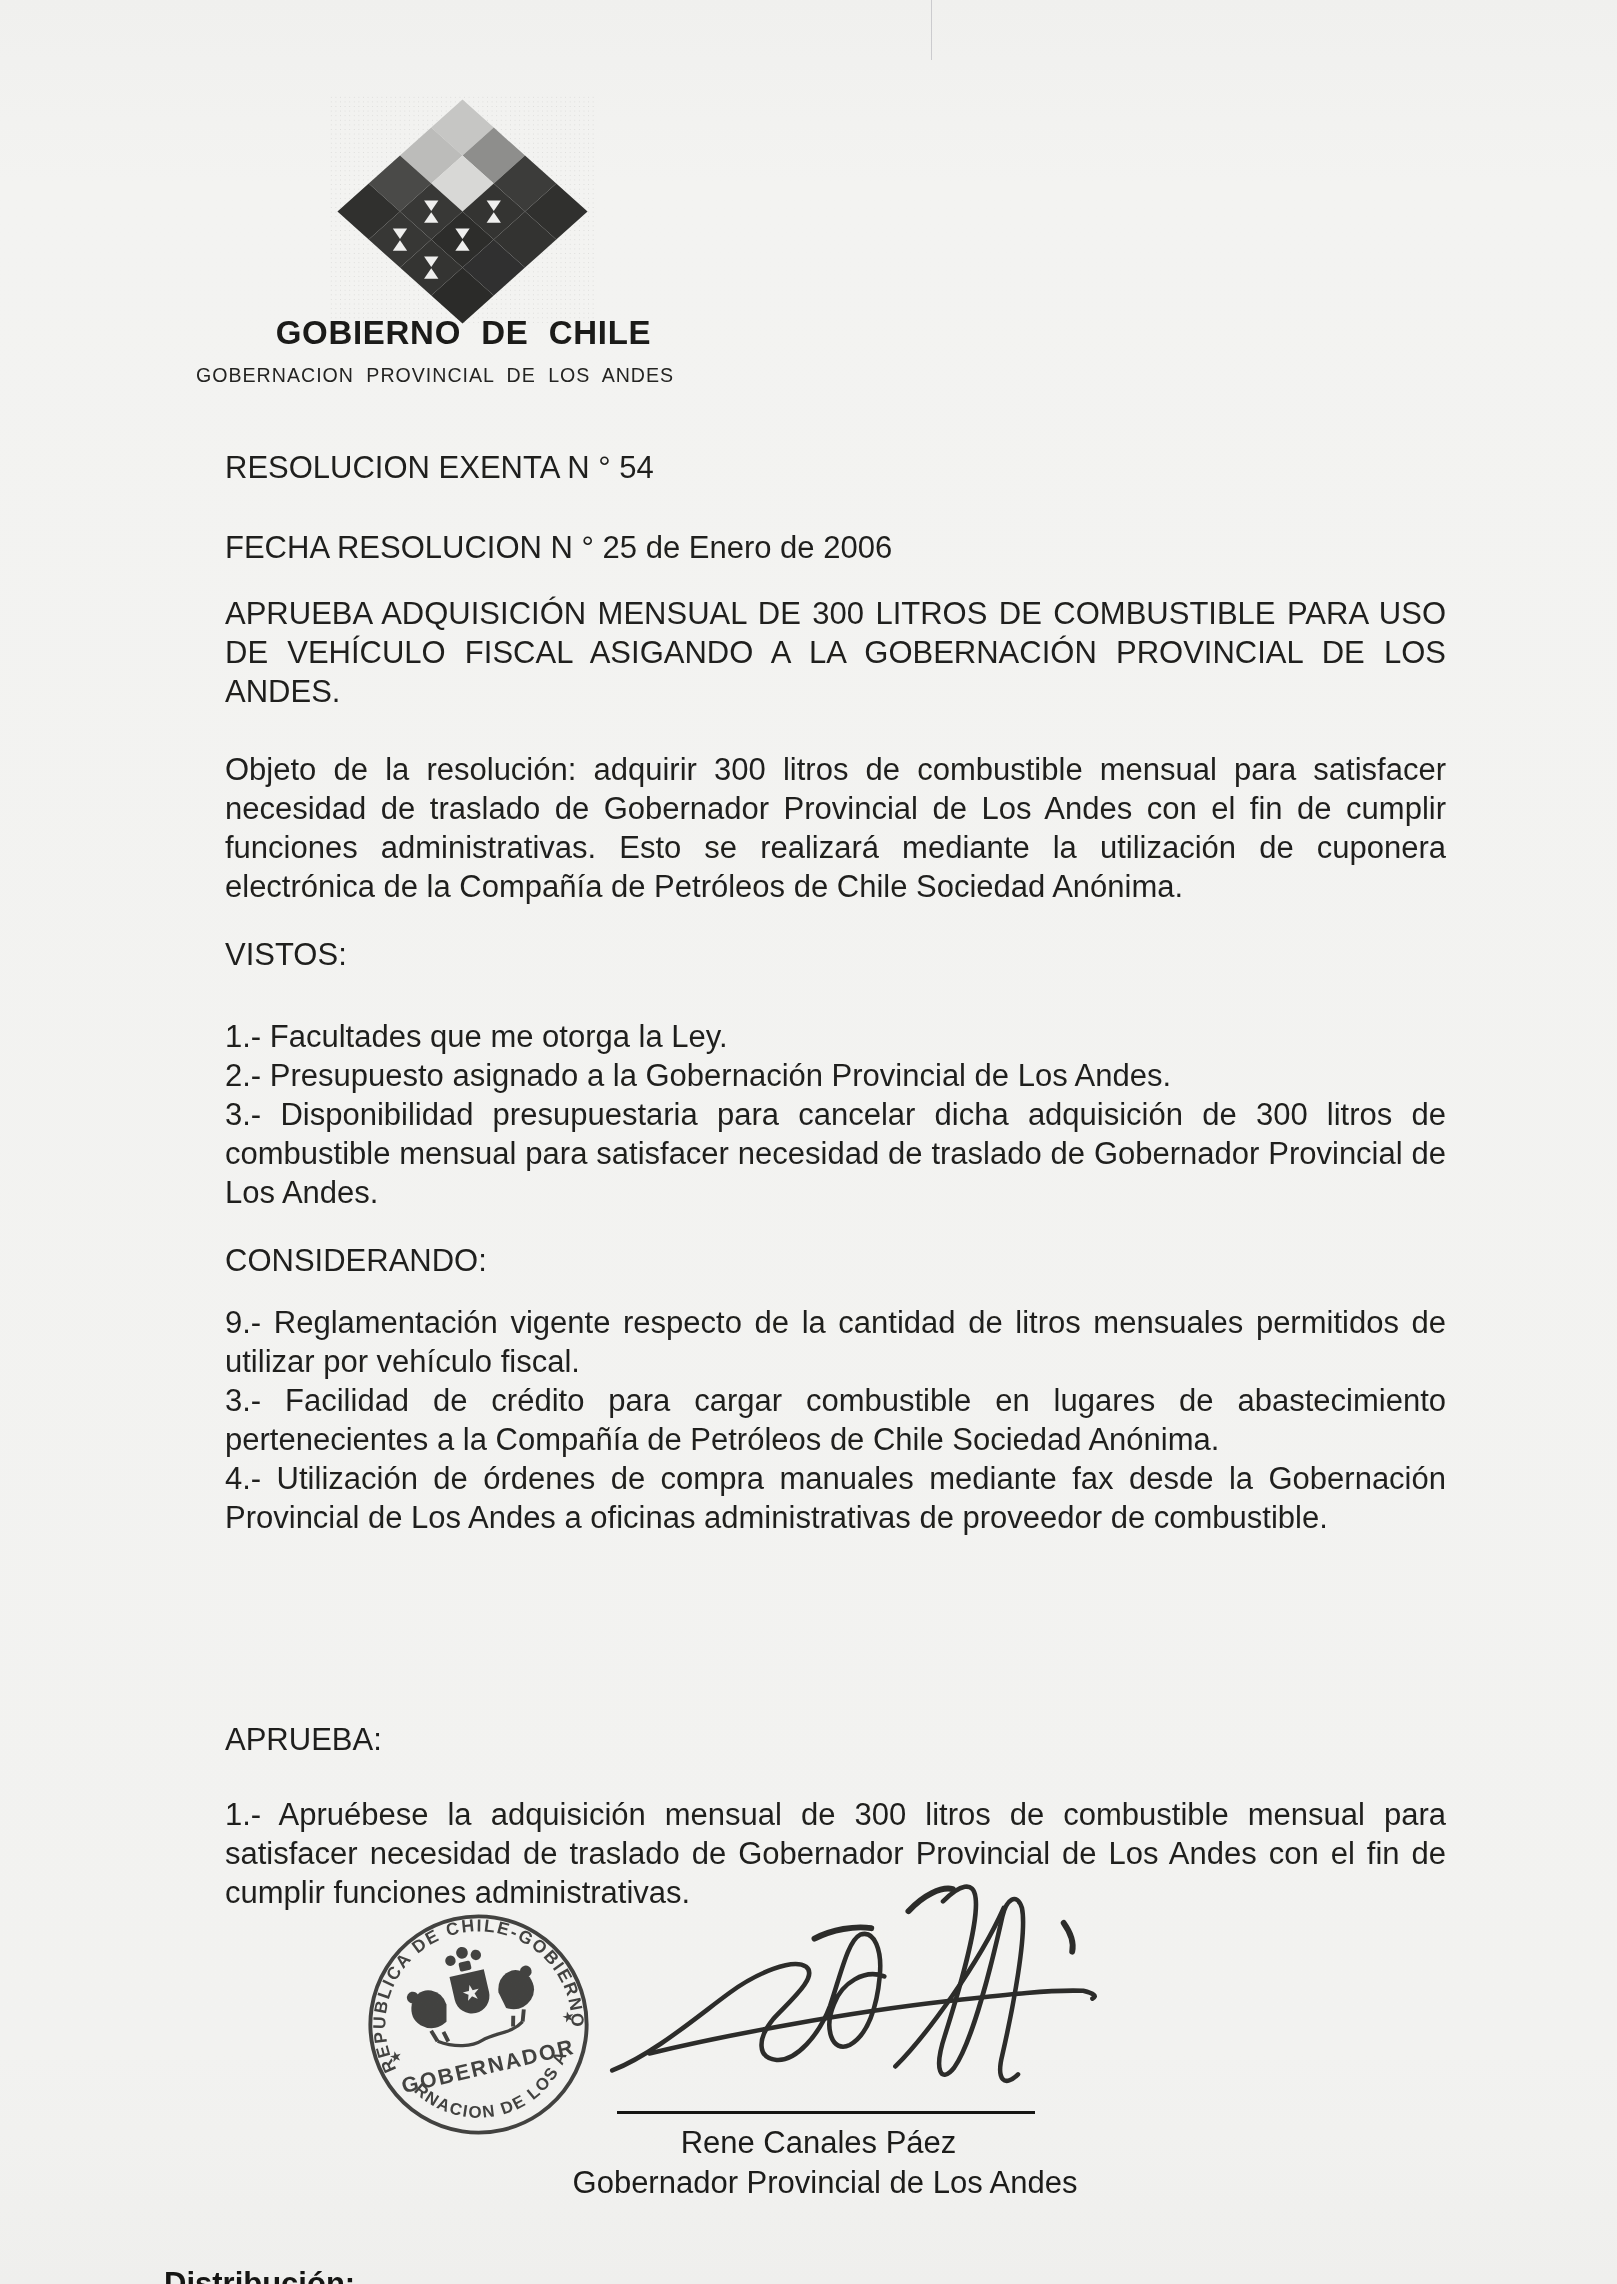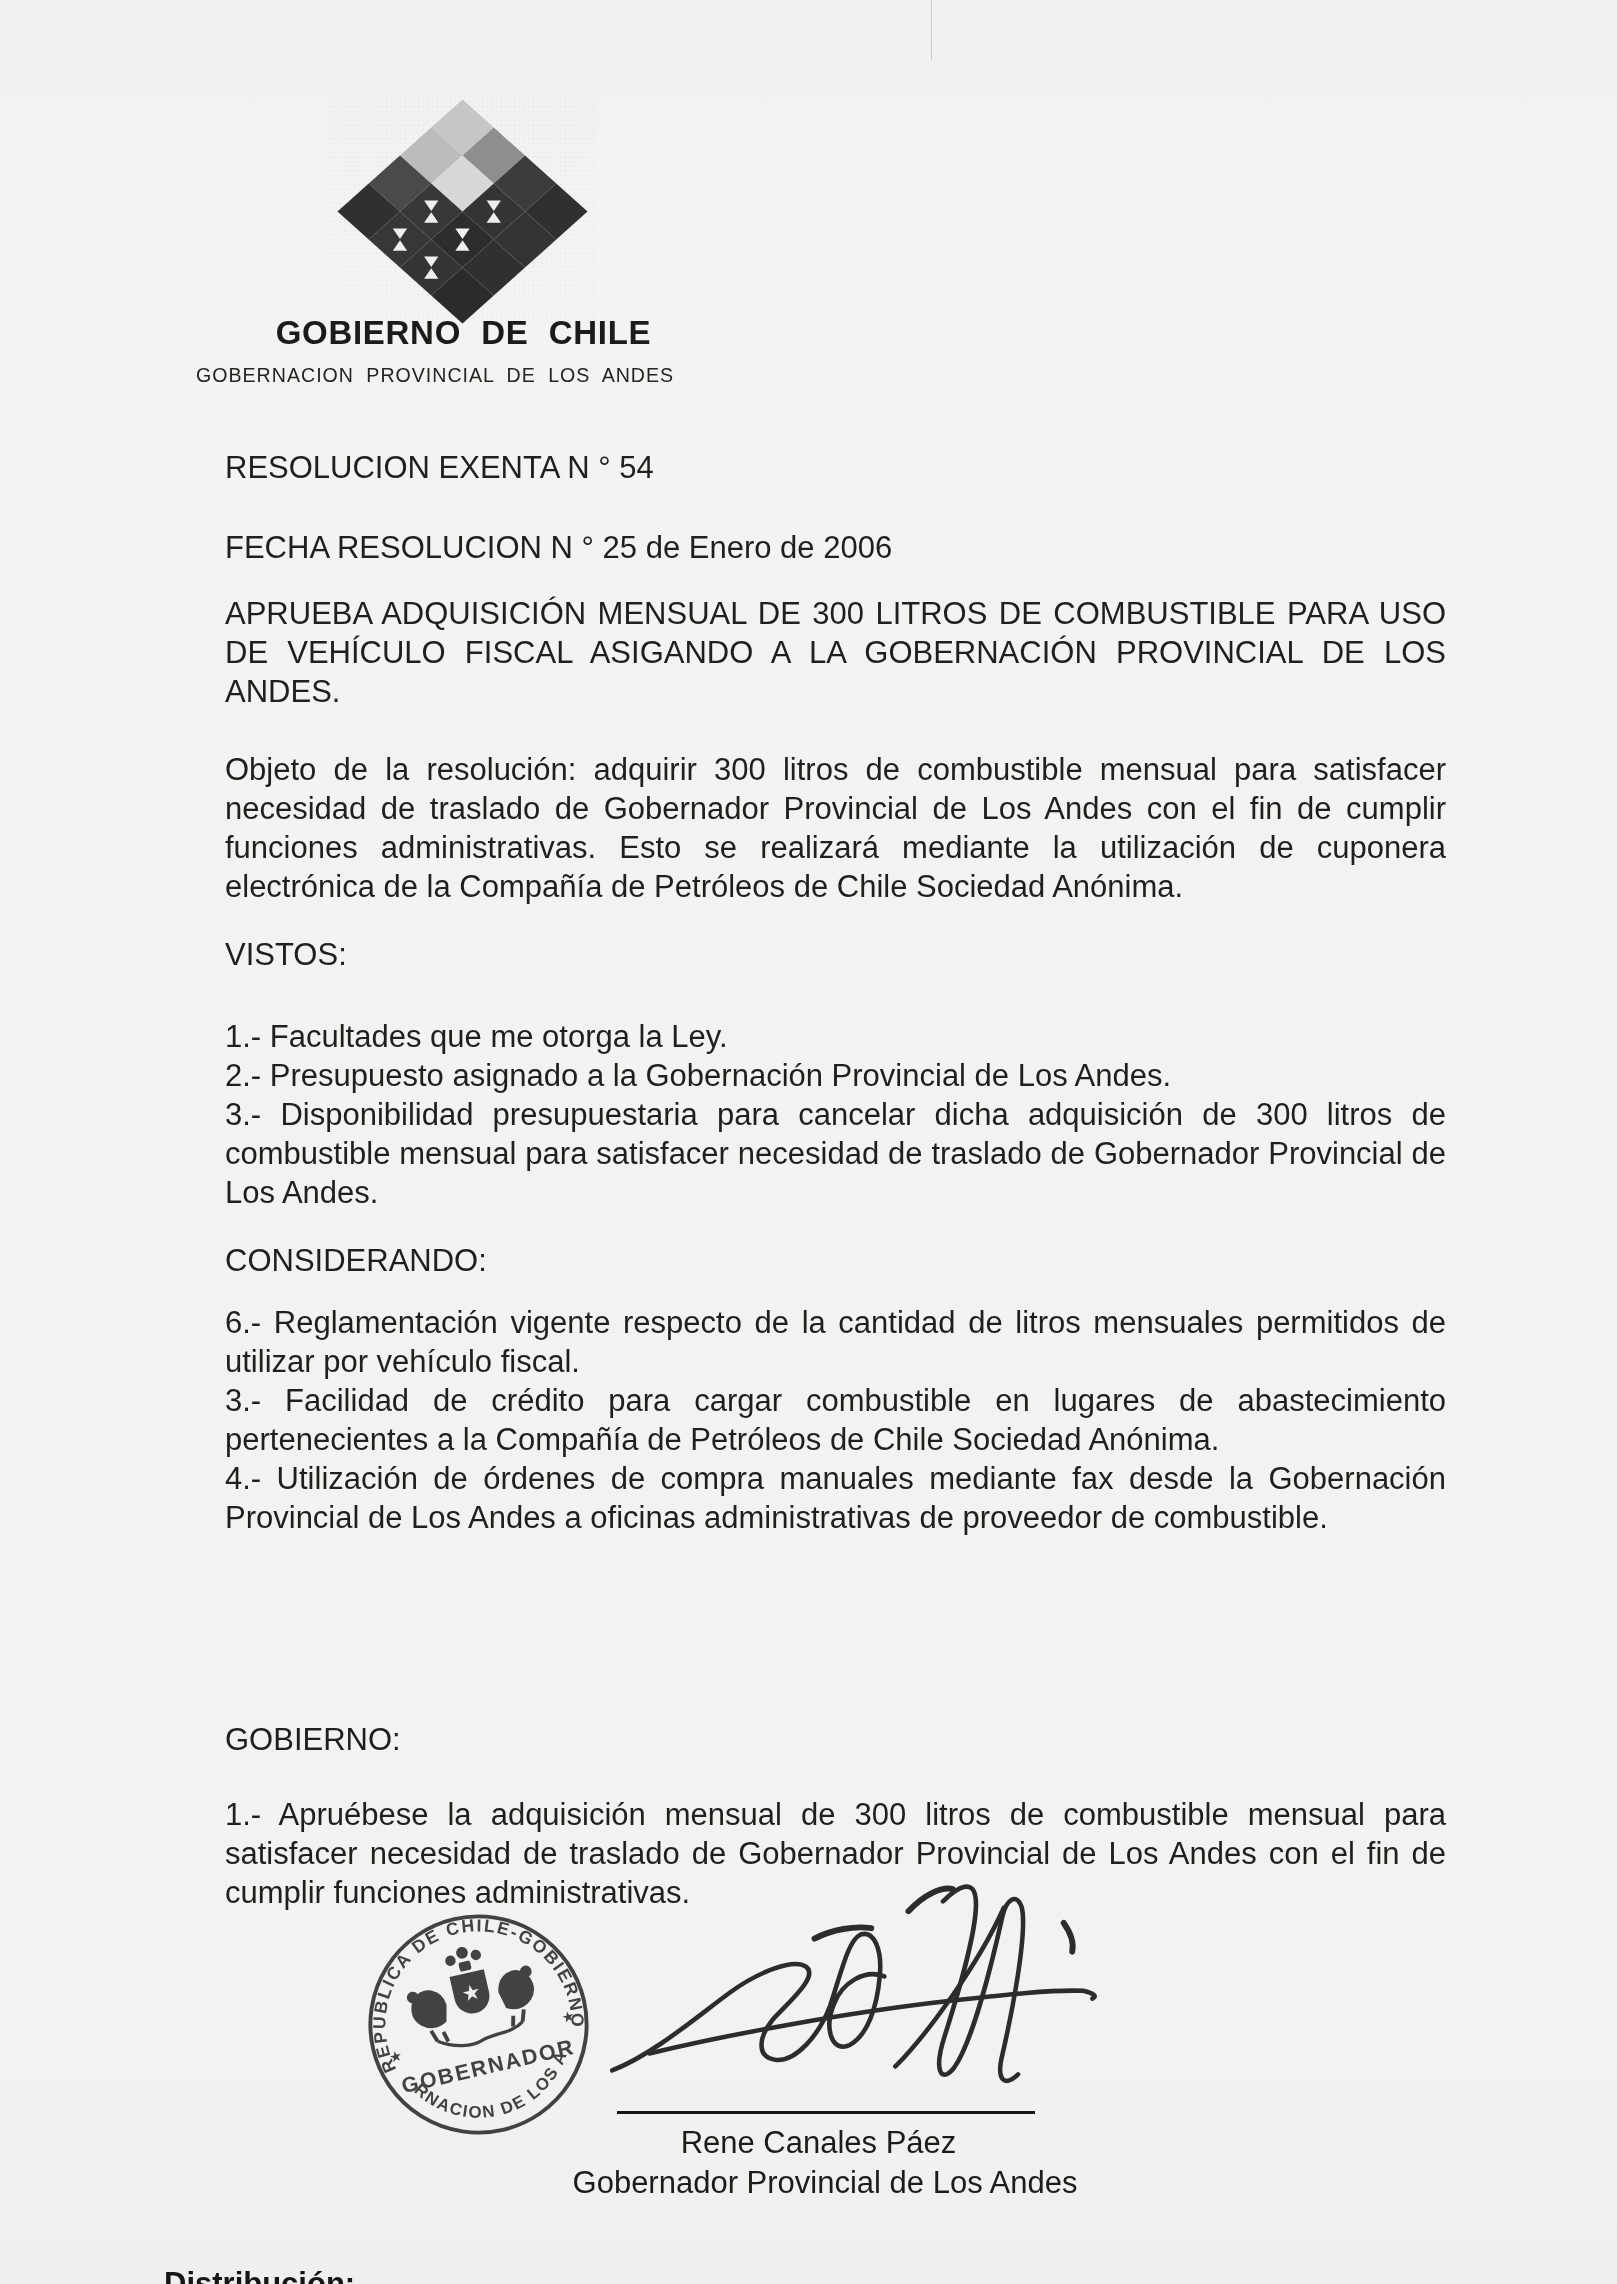--- a/index.html
+++ b/index.html
@@ -113,26 +113,26 @@
 
   <div class="abs body-block heading-line" style="top:935px;">VISTOS:</div>
   <div class="abs body-block" style="top:1017px;">
     <p>1.- Facultades que me otorga la Ley.</p>
     <p>2.- Presupuesto asignado a la Gobernación Provincial de Los Andes.</p>
     <p>3.- Disponibilidad presupuestaria para cancelar dicha adquisición de 300 litros de combustible mensual para satisfacer necesidad de traslado de Gobernador Provincial de Los Andes.</p>
   </div>
 
   <div class="abs body-block heading-line" style="top:1241px;">CONSIDERANDO:</div>
   <div class="abs body-block" style="top:1303px;">
-    <p>6.- Reglamentación vigente respecto de la cantidad de litros mensuales permitidos de utilizar por vehículo fiscal.</p>
+    <p>9.- Reglamentación vigente respecto de la cantidad de litros mensuales permitidos de utilizar por vehículo fiscal.</p>
     <p>3.- Facilidad de crédito para cargar combustible en lugares de abastecimiento pertenecientes a la Compañía de Petróleos de Chile Sociedad Anónima.</p>
     <p>4.- Utilización de órdenes de compra manuales mediante fax desde la Gobernación Provincial de Los Andes a oficinas administrativas de proveedor de combustible.</p>
   </div>
 
-  <div class="abs body-block heading-line" style="top:1720px;">GOBIERNO:</div>
+  <div class="abs body-block heading-line" style="top:1720px;">APRUEBA:</div>
   <div class="abs body-block" style="top:1795px;">
     <p>1.- Apruébese la adquisición mensual de 300 litros de combustible mensual para satisfacer necesidad de traslado de Gobernador Provincial de Los Andes con el fin de cumplir funciones administrativas.</p>
   </div>
 
   <svg class="abs stamp-svg" viewBox="0 0 370 370" aria-hidden="true">
     <g transform="rotate(-13 185 185)" fill="#30302e" stroke="none">
       <circle cx="185" cy="185" r="166" fill="none" stroke="#30302e" stroke-width="6"></circle>
       <defs>
         <path id="arcTop" d="M 47.5 224.4 A 143 143 0 1 1 322.5 224.4"></path>
         <path id="arcBottom" d="M 63.7 260.8 A 143 143 0 0 0 306.3 260.8"></path>

